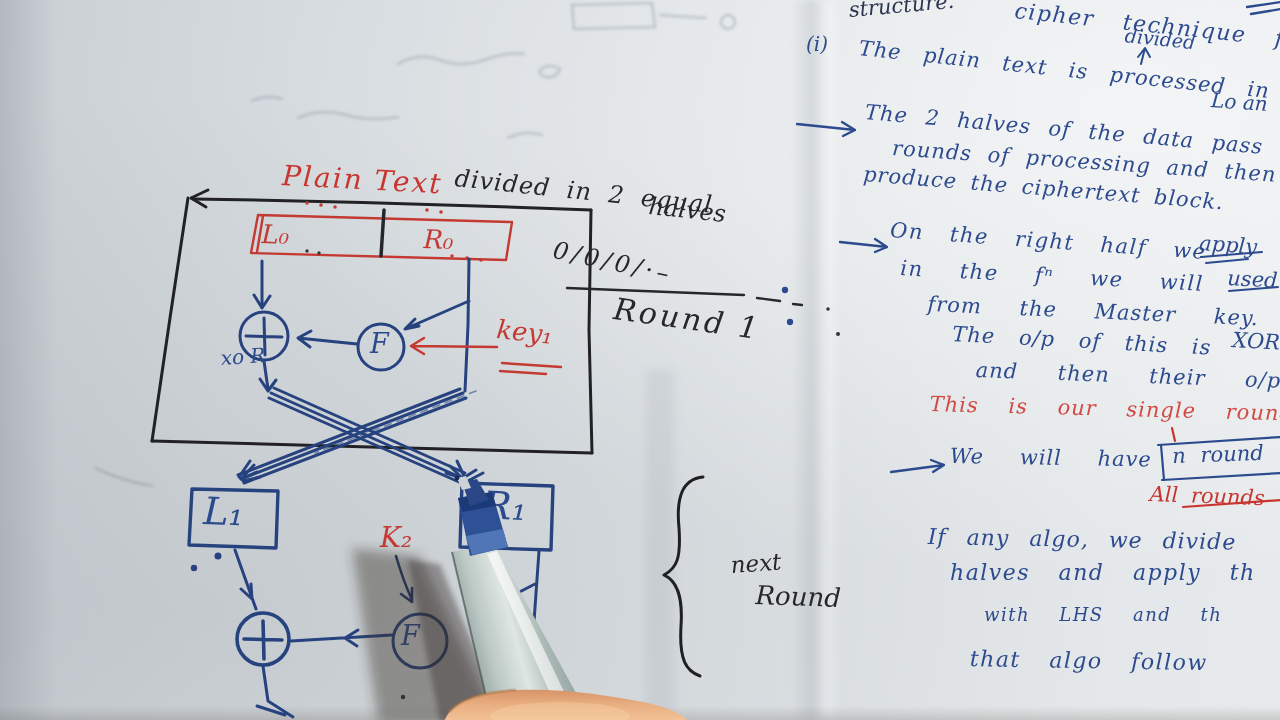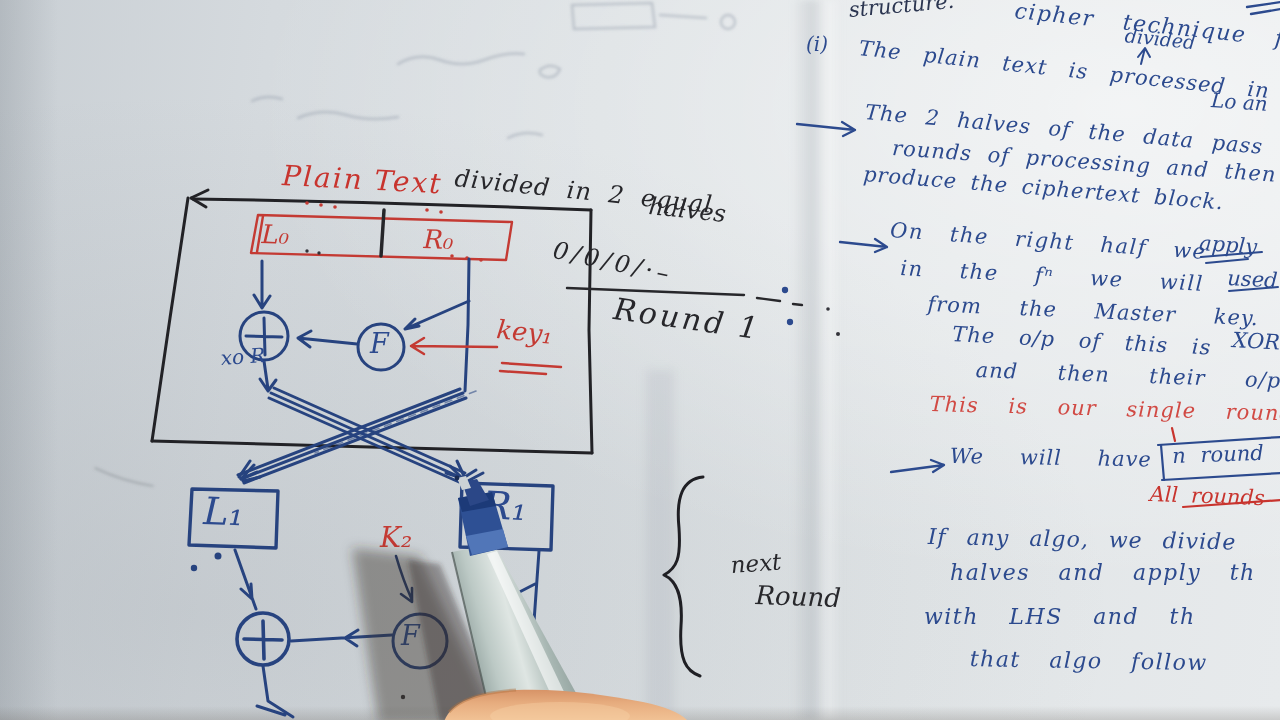--- a/index.html
+++ b/index.html
@@ -185,21 +185,21 @@
   <div class="txt blue" style="left:928px;top:294px;font-size:21px;word-spacing:30px;letter-spacing:1px;transform:rotate(2.5deg)">from the Master key.</div>
   <div class="txt blue" style="left:953px;top:324px;font-size:21px;word-spacing:16px;letter-spacing:1px;transform:rotate(3deg)">The o/p of this is</div>
   <div class="txt blue" style="left:1233px;top:330px;font-size:21px;transform:rotate(3deg)">XOR</div>
   <div class="txt blue" style="left:976px;top:360px;font-size:21px;word-spacing:32px;letter-spacing:1px;transform:rotate(2deg)">and then their o/p</div>
   <div class="txt pink" style="left:930px;top:394px;font-size:21px;word-spacing:22px;letter-spacing:1px;transform:rotate(1.5deg)">This is our single round</div>
   <div class="txt blue" style="left:950px;top:446px;font-size:21px;word-spacing:28px;letter-spacing:1px;transform:rotate(1deg)">We will have</div>
   <div class="txt blue" style="left:1172px;top:446px;font-size:21px;word-spacing:8px;transform:rotate(-2deg)">n round</div>
   <div class="txt brightred" style="left:1150px;top:484px;font-size:21px;word-spacing:6px;transform:rotate(2deg)">All rounds</div>
   <div class="txt blue" style="left:928px;top:526px;font-size:22px;word-spacing:12px;letter-spacing:1px;transform:rotate(1deg)">If any algo, we divide</div>
   <div class="txt blue" style="left:950px;top:562px;font-size:22px;word-spacing:20px;letter-spacing:1.5px">halves and apply th</div>
-  <div class="txt blue" style="left:924px;top:606px;font-size:22px;word-spacing:22px;letter-spacing:1.5px">with LHS and th</div>
+  <div class="txt blue" style="left:984px;top:606px;font-size:18px;word-spacing:22px;letter-spacing:1.5px">with LHS and th</div>
   <div class="txt blue" style="left:970px;top:648px;font-size:22px;word-spacing:20px;letter-spacing:1.5px;transform:rotate(1deg)">that algo follow</div>
 
   <svg class="layer" viewBox="0 0 1280 720">
     <defs>
       <linearGradient id="gpen" x1="452" y1="640" x2="560" y2="610" gradientUnits="userSpaceOnUse">
         <stop offset="0" stop-color="#7f908d"></stop>
           <stop offset="0.3" stop-color="#bcc9c5"></stop>
         <stop offset="0.55" stop-color="#dfe6e3"></stop>
           <stop offset="0.8" stop-color="#a8b7b3"></stop>
         <stop offset="1" stop-color="#90a09c"></stop>

